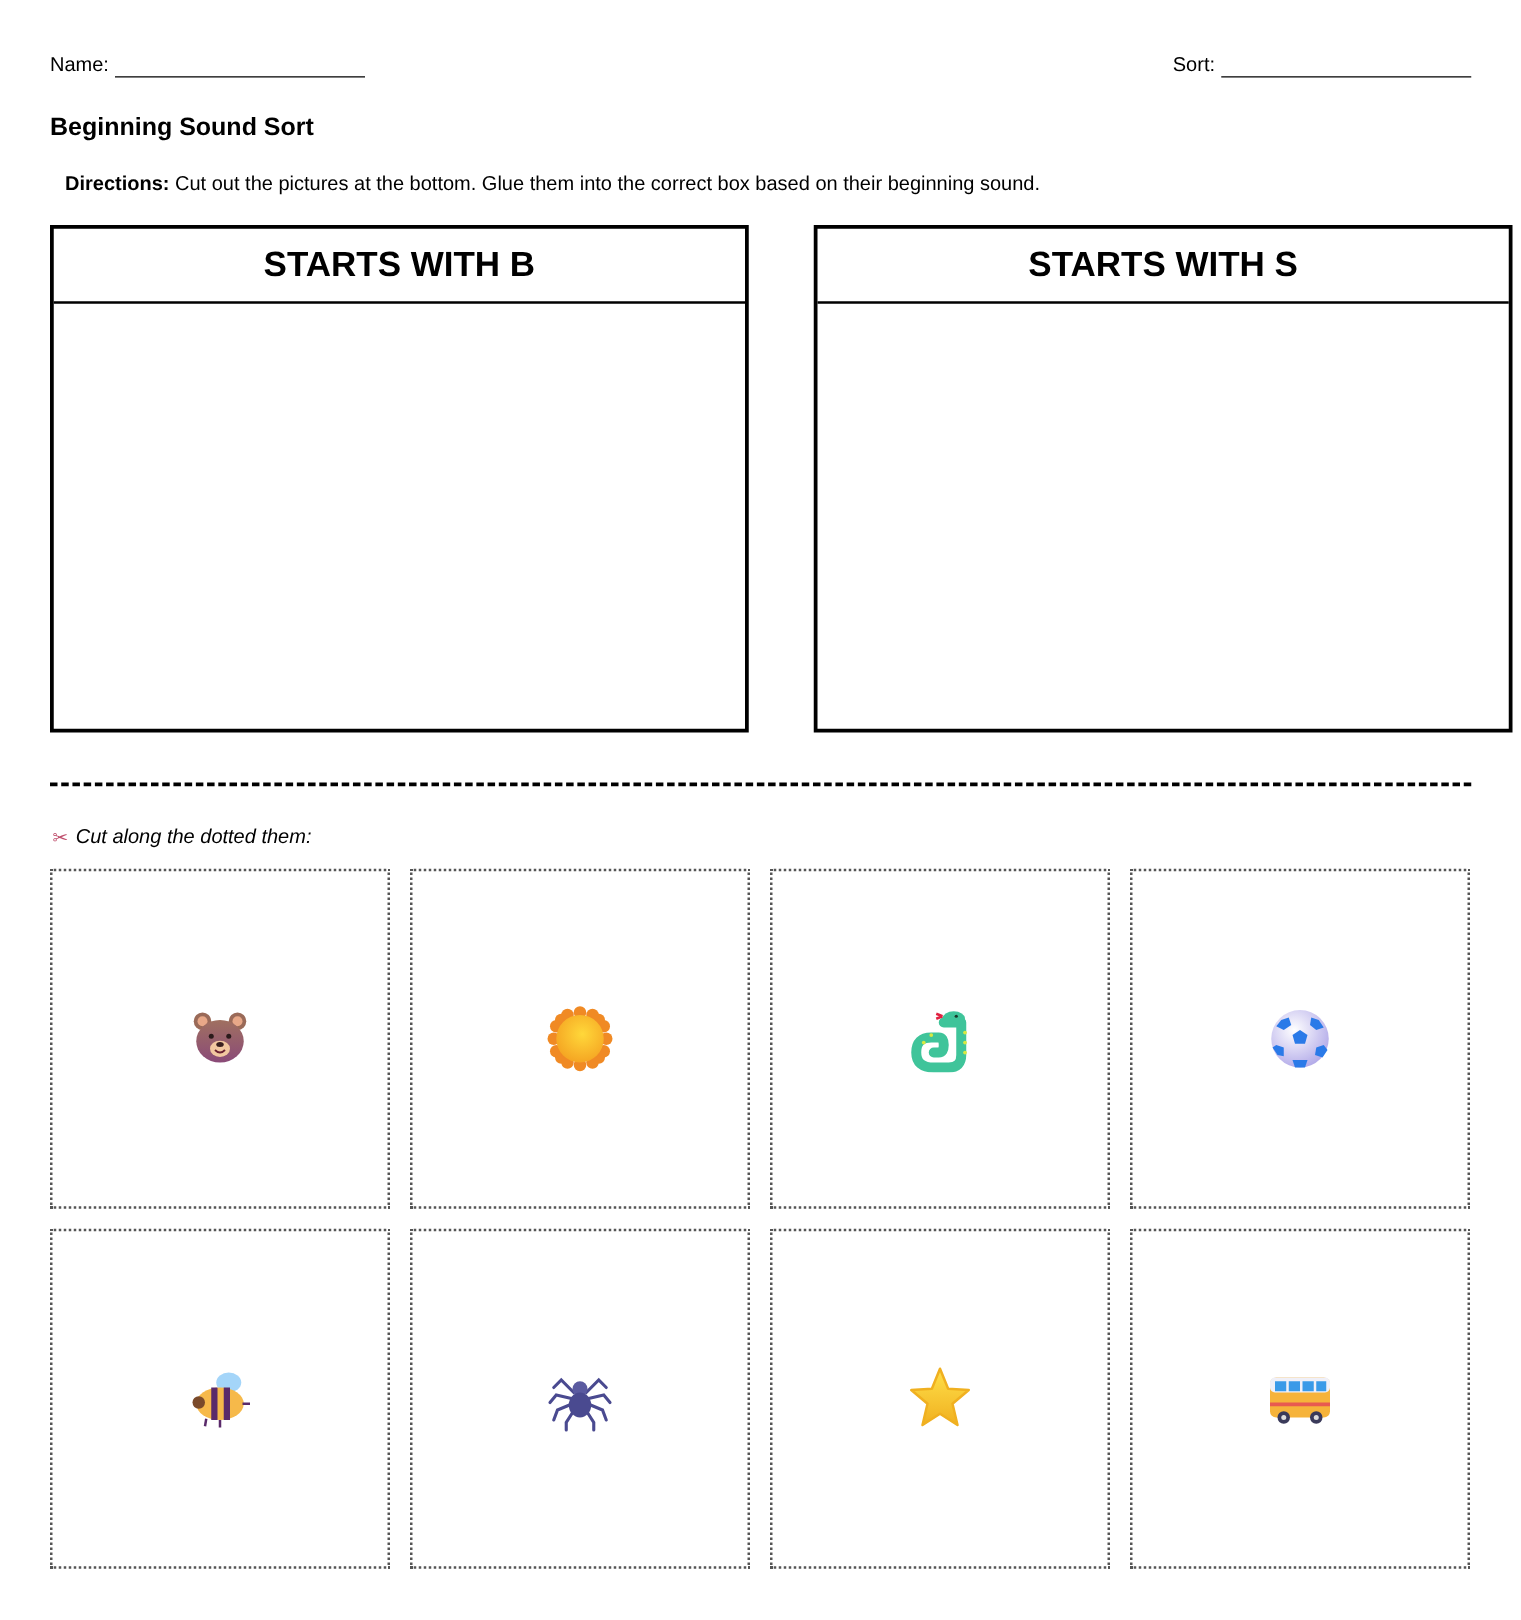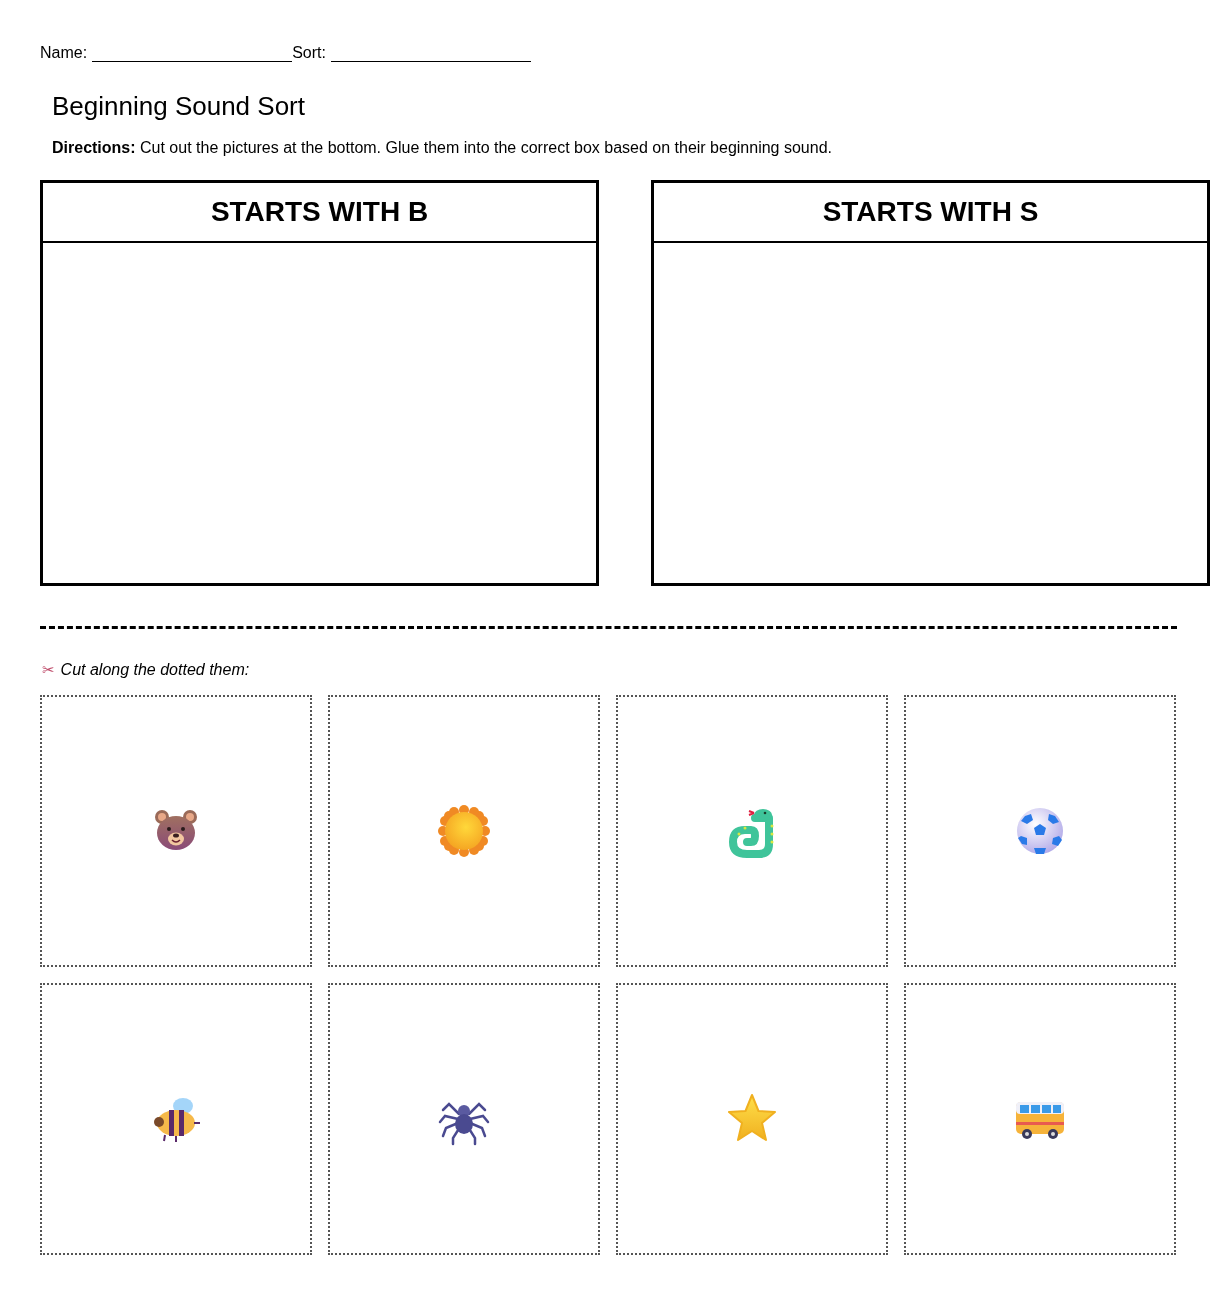--- a/index.html
+++ b/index.html
@@ -2,26 +2,26 @@
 <html><head>
 <meta charset="utf-8">
 <style>
   html, body { margin: 0; padding: 0; background: #ffffff; }
   body {
     width: 1217px; height: 1296px; position: relative;
     font-family: "Liberation Sans", sans-serif; color: #000;
   }
   .header-row {
     position: absolute; left: 40px; top: 38px; width: 1137px; height: 24px;
-    display: flex; justify-content: flex-start; font-size: 16px;
+    display: flex; justify-content: space-between; font-size: 16px;
   }
   .field { display: flex; align-items: flex-end; }
   .field .line { display: inline-block; width: 200px; border-bottom: 1px solid #000; margin-left: 5px; height: 15px; }
   .title {
-    position: absolute; left: 52px; top: 91px; font-size: 26px; font-weight: normal; margin: 0;
+    position: absolute; left: 40px; top: 91px; font-size: 20px; font-weight: bold; margin: 0;
   }
   .directions {
     position: absolute; left: 40px; top: 139px; font-size: 16px;
   }
   .directions b { font-weight: bold; margin-left: 12px; }
   .sort-box {
     position: absolute; top: 180px; width: 553px; height: 400px;
     border: 3px solid #000; box-sizing: content-box;
   }
   .sort-box.left { left: 40px; }

